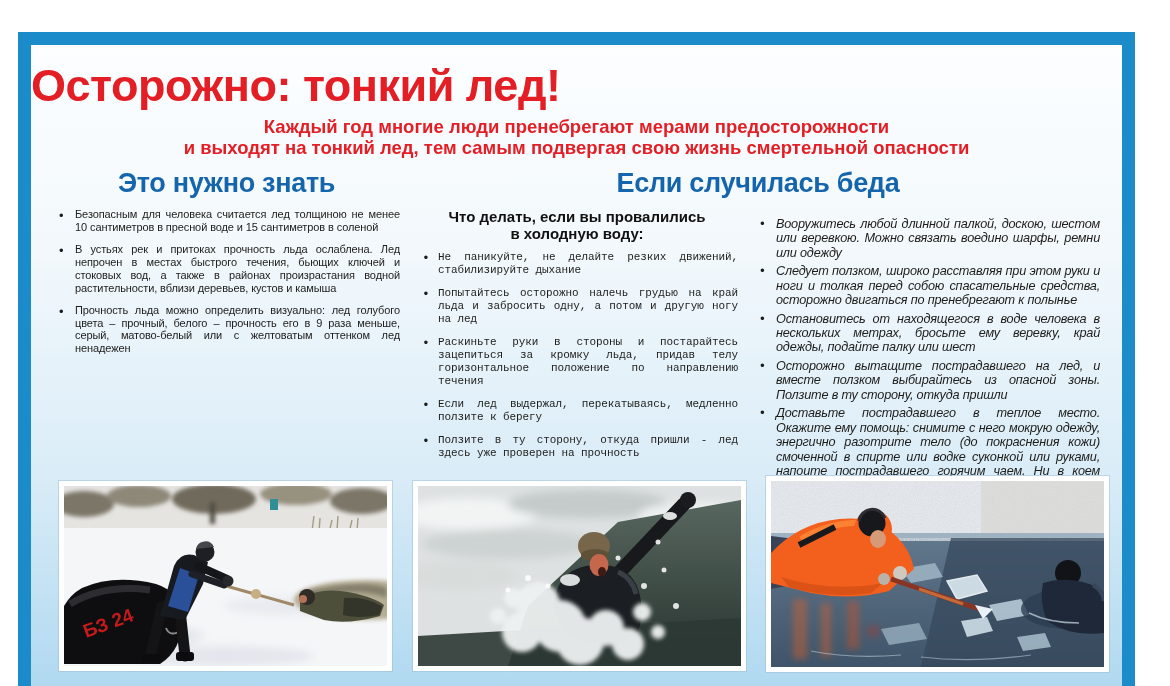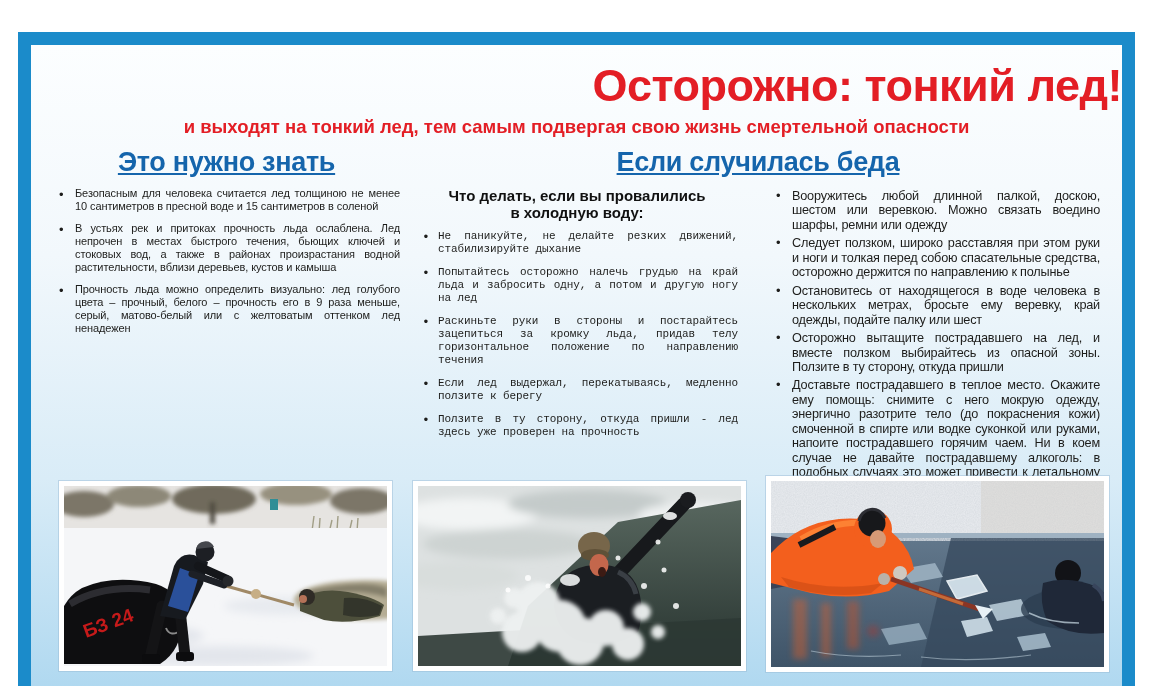--- a/index.html
+++ b/index.html
@@ -6,70 +6,71 @@
   body{
     width:1170px;height:686px;overflow:hidden;background:#ffffff;position:relative;
     font-family:"Liberation Sans","DejaVu Sans",sans-serif;
   }
   .poster{
     position:absolute;left:18px;top:32px;width:1091px;height:700px;
     border:13px solid #1b8bca;
     background:linear-gradient(180deg,#fcfeff 0%,#f2f8fc 30%,#d9ecf7 62%,#b5dbf1 88%,#a5d3ee 100%);
   }
   .title{
-    margin-top:17px;text-align:right;color:#e31e25;font-weight:bold;
+    margin-top:17px;text-align:left;color:#e31e25;font-weight:bold;
     font-size:45px;letter-spacing:-0.5px;line-height:1.05;
   }
   .subtitle{
     margin-top:8px;text-align:center;color:#e31e25;font-weight:bold;
     font-size:18.5px;line-height:1.13;
   }
   .grid{display:flex;padding:0 22px;margin-top:10px;align-items:flex-start;}
   .col-left{width:347px;flex:none;margin-right:16px;}
   .right-block{flex:1;min-width:0;}
   h2{
     margin:0;text-align:center;color:#1565ac;font-weight:bold;
-    font-size:27px;line-height:1.1;letter-spacing:-0.3px;text-decoration:underline;
+    font-size:27px;line-height:1.1;letter-spacing:-0.3px;
   }
   .two-cols{display:flex;margin-top:6px;}
-  .col-mid{width:322px;flex:none;margin-right:32px;}
+  .col-mid{width:322px;flex:none;margin-right:16px;}
   .col-right{flex:1;min-width:0;}
   .subhead{
     text-align:center;font-weight:bold;color:#111111;
     font-size:15px;line-height:1.15;margin-top:3px;
   }
   ul.bullets{list-style:none;margin:9px 0 0 0;padding:0;}
   ul.bullets li{
     position:relative;padding-left:22px;text-align:justify;color:#1d1d1b;
     font-size:11px;line-height:1.18;margin-bottom:9px;letter-spacing:-0.1px;
   }
   ul.bullets li::before{
     content:"•";position:absolute;left:6px;top:0;color:#1d1d1b;font-size:13px;
   }
   .col-mid ul.bullets li{margin-bottom:10px;font-family:Liberation Mono, monospace;}
-  .col-right ul.bullets{margin-top:5px;}
+  .col-right ul.bullets{margin-top:12px;font-style:italic;}
   .col-right ul.bullets li{font-size:12.7px;line-height:1.14;margin-bottom:4px;letter-spacing:-0.2px;}
   .photos{
     position:absolute;left:28px;right:13px;top:436px;
     display:flex;justify-content:space-between;align-items:flex-start;
   }
   .photo-frame{
     background:#ffffff;border:5px solid #ffffff;box-shadow:0 0 0 1px rgba(150,185,210,.45);
     line-height:0;flex:none;
   }
   .photo-frame svg{display:block;}
   .pf3{margin-top:-5px;}
 </style>
 </head>
 <body>
 
 <div class="poster">
 
   <div class="title">Осторожно: тонкий лед!</div>
   <div class="subtitle">
+    <div>Каждый год многие люди пренебрегают мерами предосторожности</div>
     <div>и выходят на тонкий лед, тем самым подвергая свою жизнь смертельной опасности</div>
   </div>
 
   <div class="grid">
 
     <div class="col-left">
       <h2>Это нужно знать</h2>
       <ul class="bullets">
         <li>Безопасным для человека считается лед толщиною не менее 10 сантиметров в пресной воде и 15 сантиметров в соленой</li>
         <li>В устьях рек и притоках прочность льда ослаблена. Лед непрочен в местах быстрого течения, бьющих ключей и стоковых вод, а также в районах произрастания водной растительности, вблизи деревьев, кустов и камыша</li>
@@ -91,21 +92,21 @@
             <li>Попытайтесь осторожно налечь грудью на край льда и забросить одну, а потом и другую ногу на лед</li>
             <li>Раскиньте руки в стороны и постарайтесь зацепиться за кромку льда, придав телу горизонтальное положение по направлению течения</li>
             <li>Если лед выдержал, перекатываясь, медленно ползите к берегу</li>
             <li>Ползите в ту сторону, откуда пришли - лед здесь уже проверен на прочность</li>
           </ul>
         </div>
 
         <div class="col-right">
           <ul class="bullets">
             <li>Вооружитесь любой длинной палкой, доскою, шестом или веревкою. Можно связать воедино шарфы, ремни или одежду</li>
-            <li>Следует ползком, широко расставляя при этом руки и ноги и толкая перед собою спасательные средства, осторожно держится по направлению к полынье</li>
+            <li>Следует ползком, широко расставляя при этом руки и ноги и толкая перед собою спасательные средства, осторожно двигаться по пренебрегают к полынье</li>
             <li>Остановитесь от находящегося в воде человека в нескольких метрах, бросьте ему веревку, край одежды, подайте палку или шест</li>
             <li>Осторожно вытащите пострадавшего на лед, и вместе ползком выбирайтесь из опасной зоны. Ползите в ту сторону, откуда пришли</li>
             <li>Доставьте пострадавшего в теплое место. Окажите ему помощь: снимите с него мокрую одежду, энергично разотрите тело (до покраснения кожи) смоченной в спирте или водке суконкой или руками, напоите пострадавшего горячим чаем. Ни в коем случае не давайте пострадавшему алкоголь: в подобных случаях это может привести к летальному исходу</li>
           </ul>
         </div>
 
       </div>
     </div>
   </div>
 

